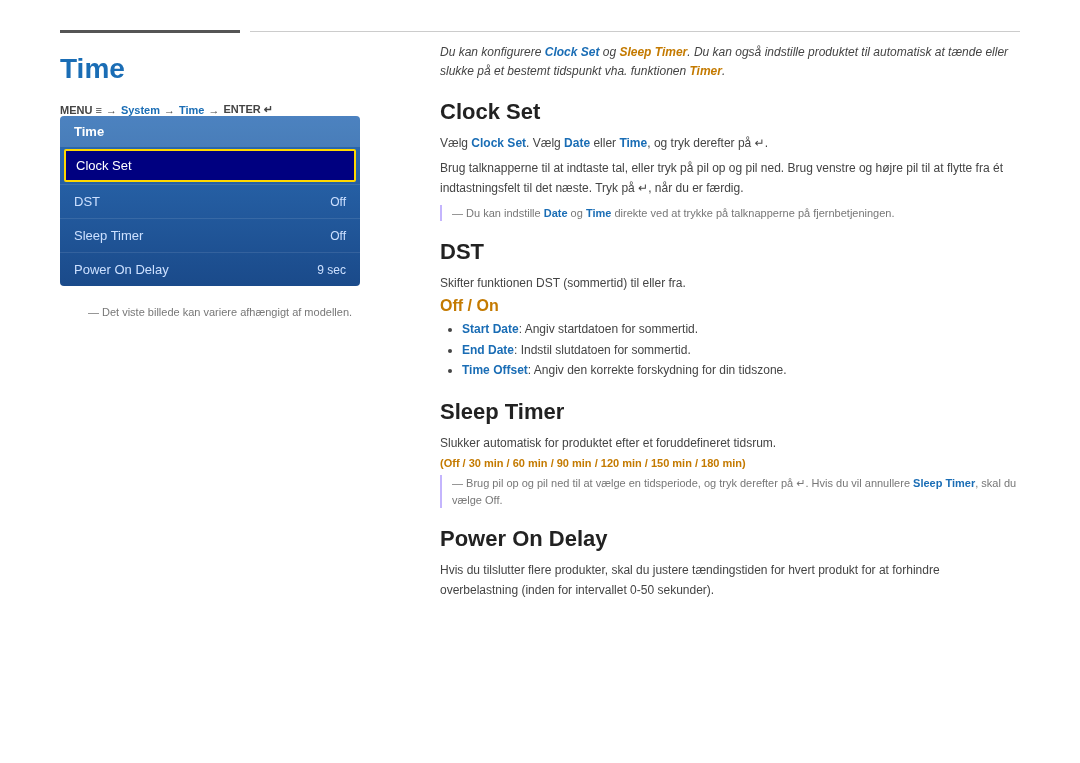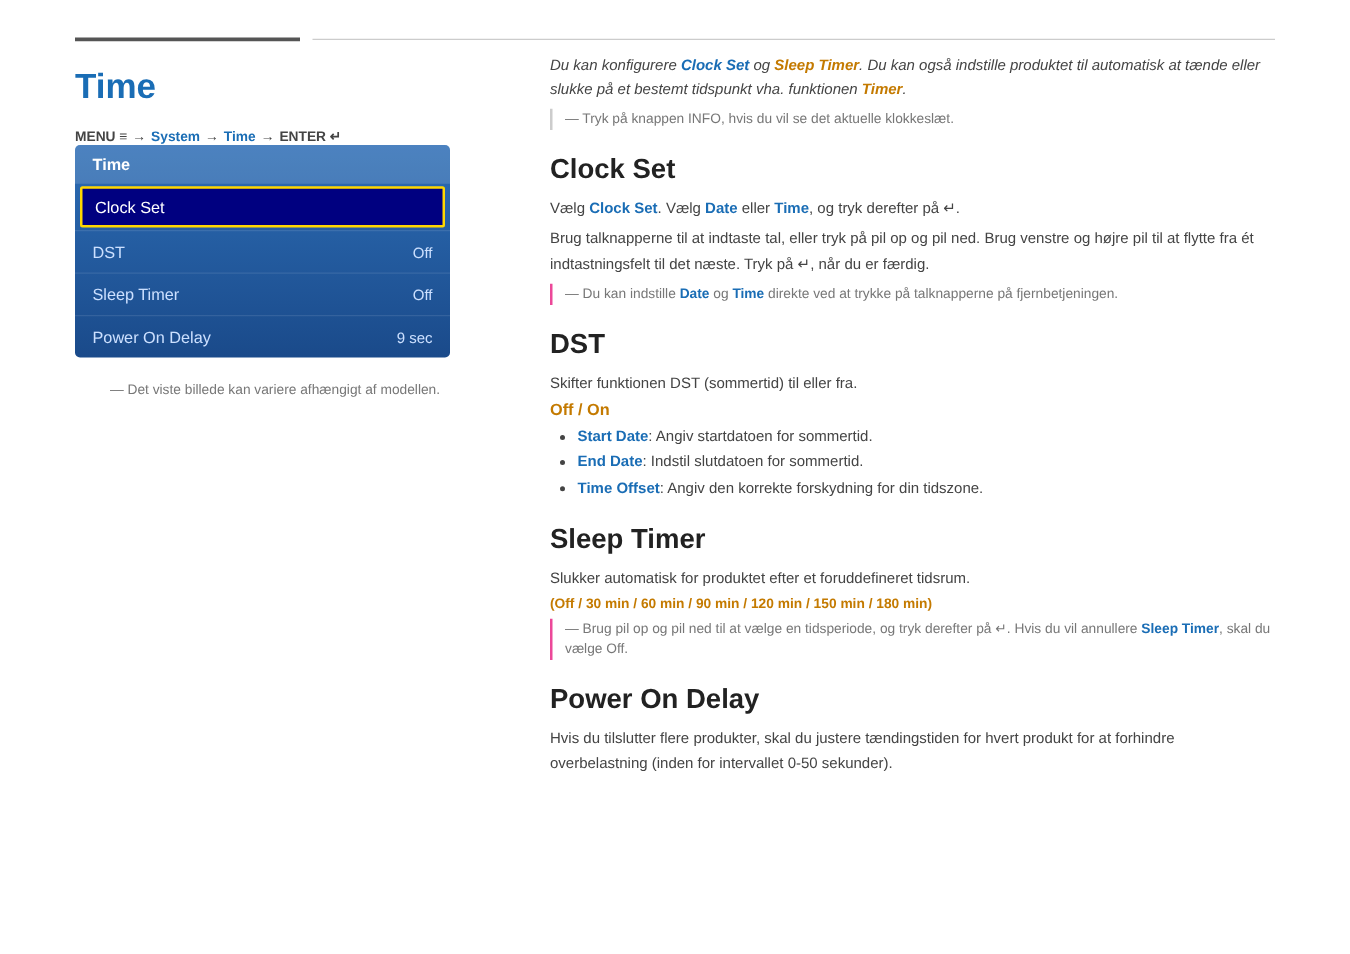--- a/index.html
+++ b/index.html
@@ -162,41 +162,41 @@
       color: #444;
       line-height: 1.7;
       margin-bottom: 4px;
     }
 
     .section-body .bold-blue { color: #1a6db5; font-weight: bold; }
 
     .orange-label {
       color: #c47a00;
       font-weight: bold;
-      font-size: 13px;
+      font-size: 16px;
       margin-bottom: 4px;
     }
 
     .bullet-list {
       list-style: disc;
       padding-left: 22px;
       margin-bottom: 4px;
     }
     .bullet-list li {
       font-size: 12px;
       color: #444;
       line-height: 1.7;
     }
     .bullet-list li .bold-blue { color: #1a6db5; font-weight: bold; }
 
     .section-note {
       font-size: 11px;
       color: #777;
       padding-left: 10px;
-      border-left: 2px solid #ec4899;
+      border-left: 2px solid #c4b5fd;
       line-height: 1.5;
       margin-top: 6px;
       margin-bottom: 6px;
     }
     .section-note .bold-blue { color: #1a6db5; font-weight: bold; }
 
     .options-line {
       color: #c47a00;
       font-size: 11px;
       font-weight: bold;
@@ -253,23 +253,20 @@
       </div>
 
       <p class="left-note">― Det viste billede kan variere afhængigt af modellen.</p>
     </div>
 
     <div class="right-col">
 
       <p class="intro-text">
         Du kan konfigurere <span class="bold-blue">Clock Set</span> og <span class="bold-orange">Sleep Timer</span>. Du kan også indstille produktet til automatisk at tænde eller slukke på et bestemt tidspunkt vha. funktionen <span class="bold-orange">Timer</span>.
       </p>
-      <div class="note-line">
-        ― Tryk på knappen INFO, hvis du vil se det aktuelle klokkeslæt.
-      </div>
 
       <h2 class="section-title">Clock Set</h2>
       <p class="section-body">
         Vælg <span class="bold-blue">Clock Set</span>. Vælg <span class="bold-blue">Date</span> eller <span class="bold-blue">Time</span>, og tryk derefter på ↵.
       </p>
       <p class="section-body">
         Brug talknapperne til at indtaste tal, eller tryk på pil op og pil ned. Brug venstre og højre pil til at flytte fra ét indtastningsfelt til det næste. Tryk på ↵, når du er færdig.
       </p>
       <div class="section-note">
         ― Du kan indstille <span class="bold-blue">Date</span> og <span class="bold-blue">Time</span> direkte ved at trykke på talknapperne på fjernbetjeningen.

